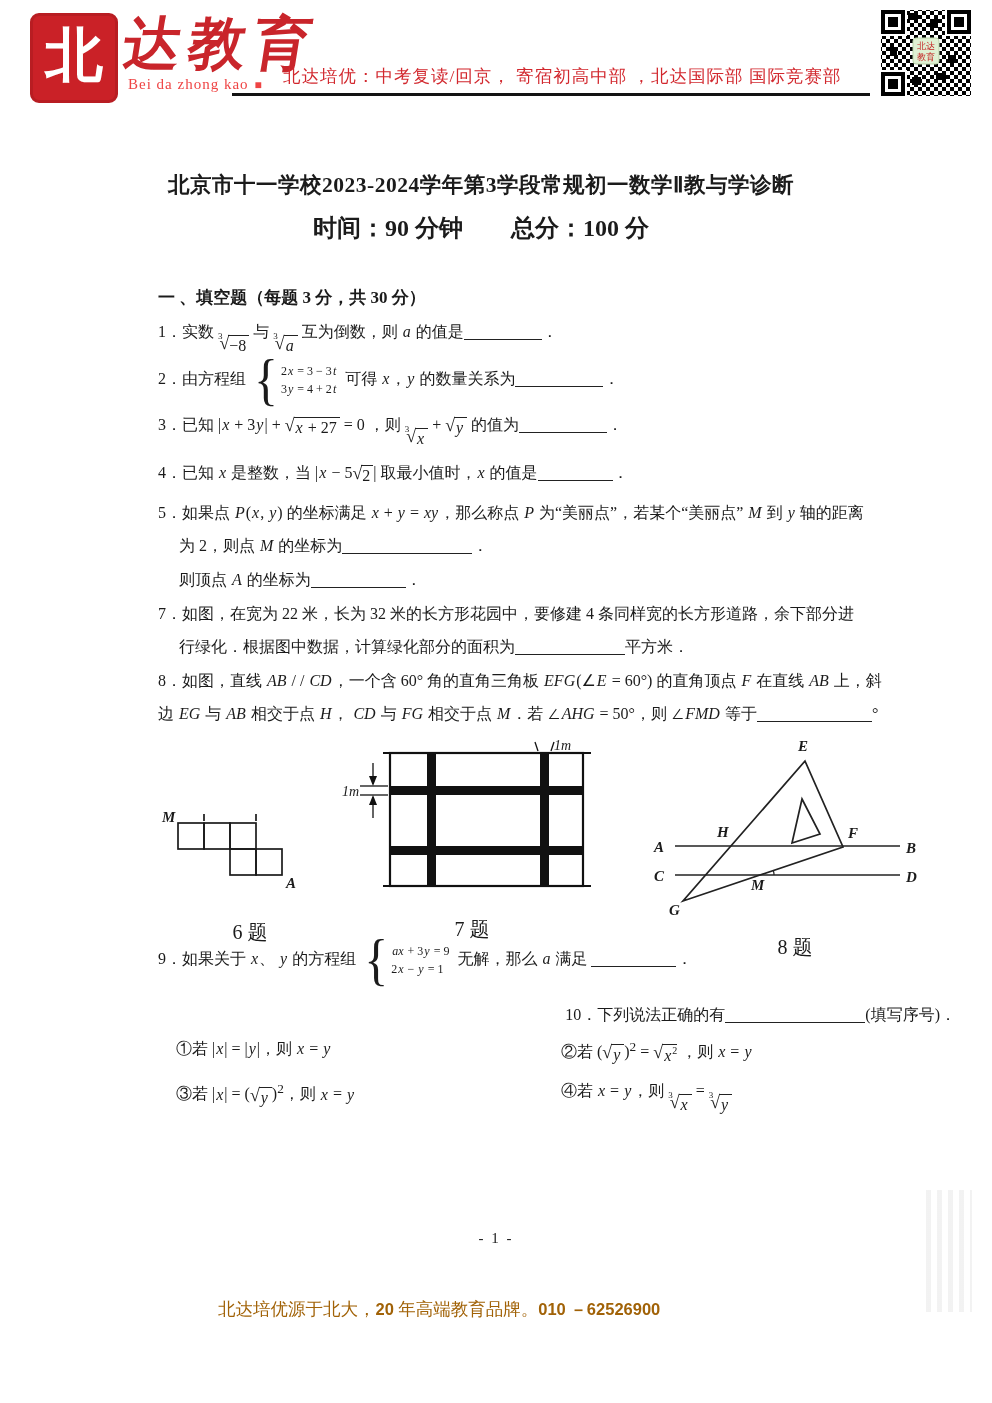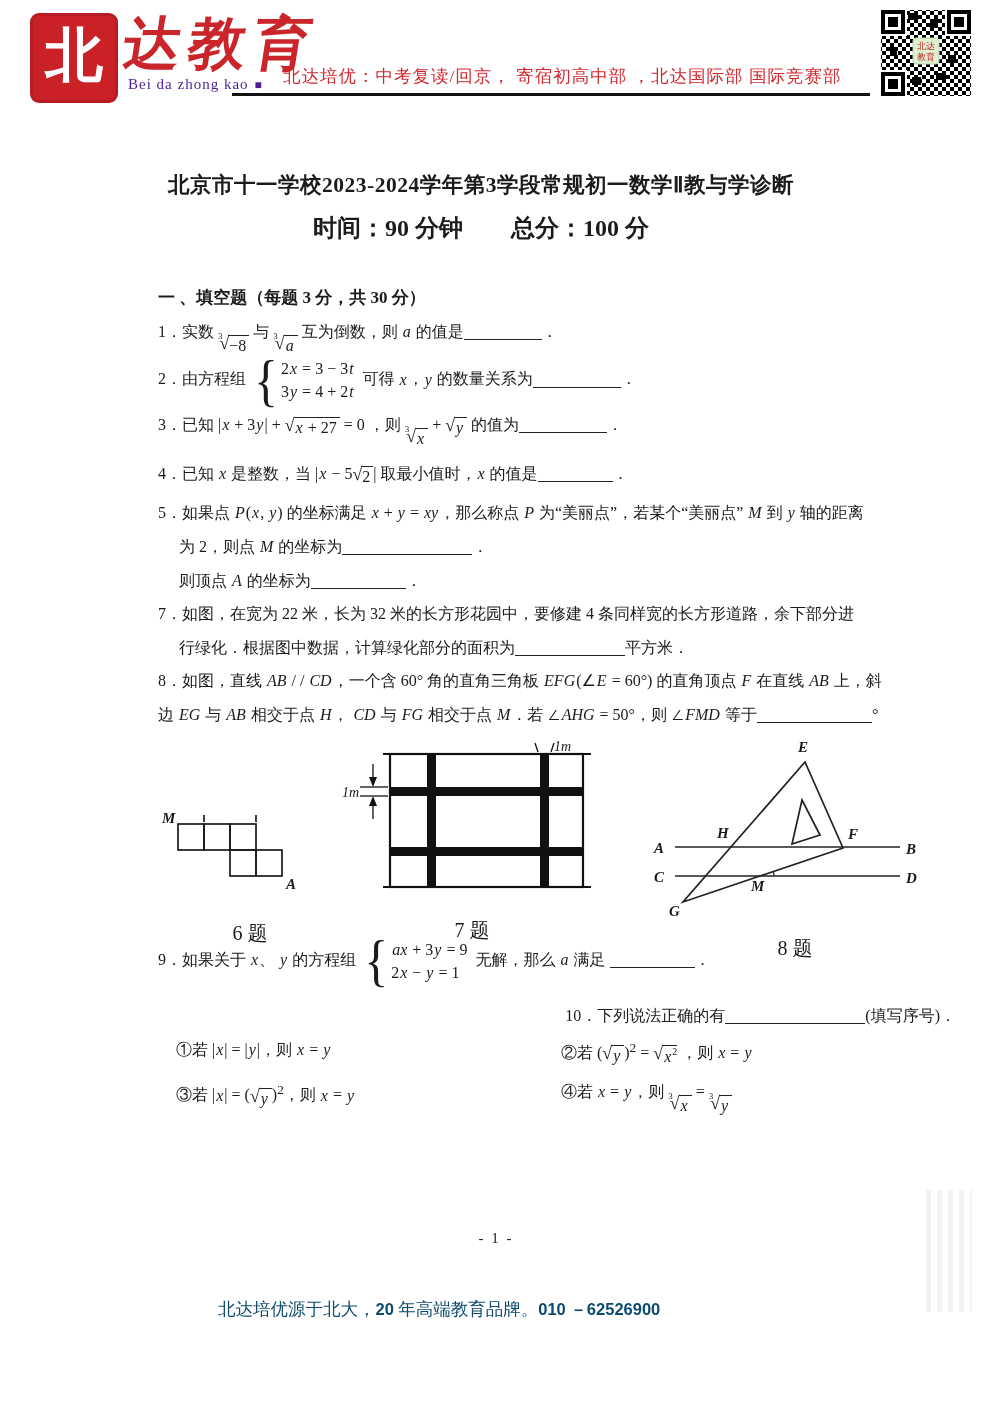--- a/index.html
+++ b/index.html
@@ -6,21 +6,21 @@
   .page{position:relative;width:992px;height:1403px;margin:0 auto;background:#ffffff;
         font-family:"Liberation Serif",serif;color:#1b1b1b;overflow:hidden;}
 
   
   .hdr{position:relative;height:118px;}
   .seal{position:absolute;left:30px;top:13px;width:82px;height:84px;background:#ca2127;
         border:3px solid #b81d22;border-radius:9px;display:flex;align-items:center;justify-content:center;}
   .seal span{color:#fff;font-size:58px;font-weight:bold;line-height:1;transform:translateY(-2px);}
   .brand{position:absolute;left:124px;top:6px;font-size:57px;font-weight:bold;color:#c9252b;
          letter-spacing:8px;transform:skewX(-9deg);white-space:nowrap;}
-  .brand-sub{position:absolute;left:128px;top:76px;font-size:15px;color:#4c1d95;letter-spacing:1px;font-family:Liberation Serif, serif;}
+  .brand-sub{position:absolute;left:128px;top:76px;font-size:15px;color:#ef4444;letter-spacing:1px;font-family:Liberation Serif, serif;}
   .brand-sub .mk{font-size:12px;margin-left:6px;}
   .tagline{position:absolute;left:283px;top:64px;font-size:17.5px;color:#d2282e;
            letter-spacing:1px;white-space:nowrap;}
   .rule{position:absolute;left:232px;top:93px;width:638px;height:3px;background:#131313;}
   .qr{position:absolute;left:878px;top:7px;width:96px;height:92px;}
 
   
   .doc-title{margin:52px 30px 0 0;text-align:center;font-size:21.5px;font-weight:bold;
              letter-spacing:0.5px;white-space:nowrap;}
   .doc-sub{margin:13px 30px 0 0;text-align:center;font-size:24px;font-weight:bold;}
@@ -38,37 +38,37 @@
   .w110{width:110px}.w115{width:115px}.w130{width:130px}.w140{width:140px}
 
   .rad{display:inline-flex;align-items:stretch;vertical-align:-2px;}
   .rad sup{font-size:9px;line-height:1;margin:-3px -3px 0 0;align-self:flex-start;font-style:normal;}
   .rad .rs{font-size:1.12em;line-height:1.02;transform:translateY(-1px);}
   .rad .rb{border-top:1.4px solid #222;padding:1px 3px 0 1px;margin-left:-1px;line-height:1.15;}
   .rb sup{font-size:10px;}
 
   .sys{display:inline-flex;align-items:center;vertical-align:middle;margin:0 4px;}
   .sys .br{font-size:50px;font-weight:400;line-height:0.85;margin-right:3px;transform:scaleY(1.12);}
-  .sys .col{display:inline-flex;flex-direction:column;gap:3px;font-size:16px;line-height:1.25;white-space:nowrap;}
+  .sys .col{display:inline-flex;flex-direction:column;gap:3px;font-size:12px;line-height:1.25;white-space:nowrap;}
 
   
   .figrow{position:relative;height:200px;margin-top:8px;}
   .figblk{position:absolute;text-align:center;}
   .fb6{left:2px;top:70px;width:180px;}
   .fb7{left:184px;top:0px;width:260px;}
   .fb8{left:487px;top:-8px;width:300px;}
   .figcap{margin:1px 0 0;font-size:20px;}
   svg text{font-family:"Liberation Serif",serif;}
   .ptl{font-style:italic;font-weight:bold;font-size:15px;fill:#1b1b1b;}
   .dim{font-style:italic;font-size:14px;fill:#1b1b1b;}
 
   
   .pagenum{position:absolute;left:0;top:1230px;width:992px;text-align:center;
            font-size:15px;letter-spacing:2px;}
-  .footer{position:absolute;left:218px;top:1297px;font-size:17.5px;color:#0c4a6e;white-space:nowrap;}
+  .footer{position:absolute;left:218px;top:1297px;font-size:17.5px;color:#a16207;white-space:nowrap;}
   .footer .bld{font-weight:bold;font-family:"Liberation Sans",sans-serif;font-size:16.5px;}
   .artifact{position:absolute;right:20px;top:1190px;width:46px;height:122px;opacity:0.05;
             background:repeating-linear-gradient(90deg,#000 0 5px,transparent 5px 11px);}
 </style>
 </head>
 <body>
 
 <div class="page">
 
   <div class="hdr">

